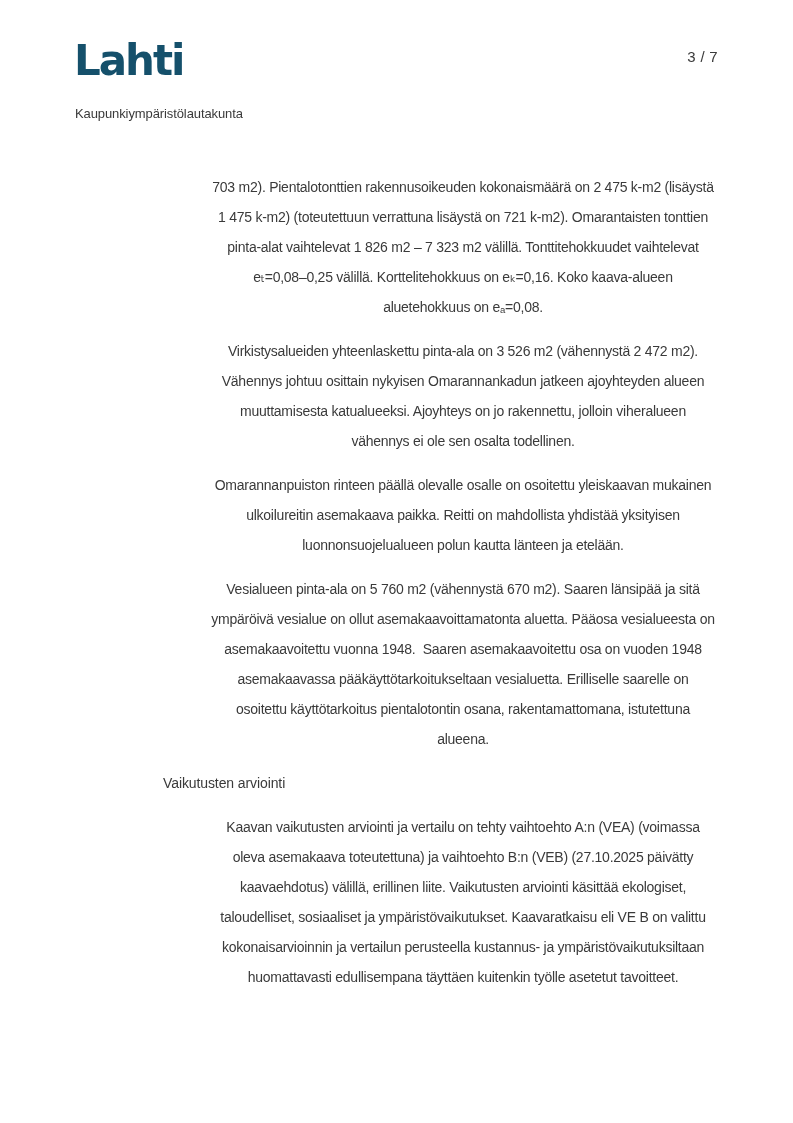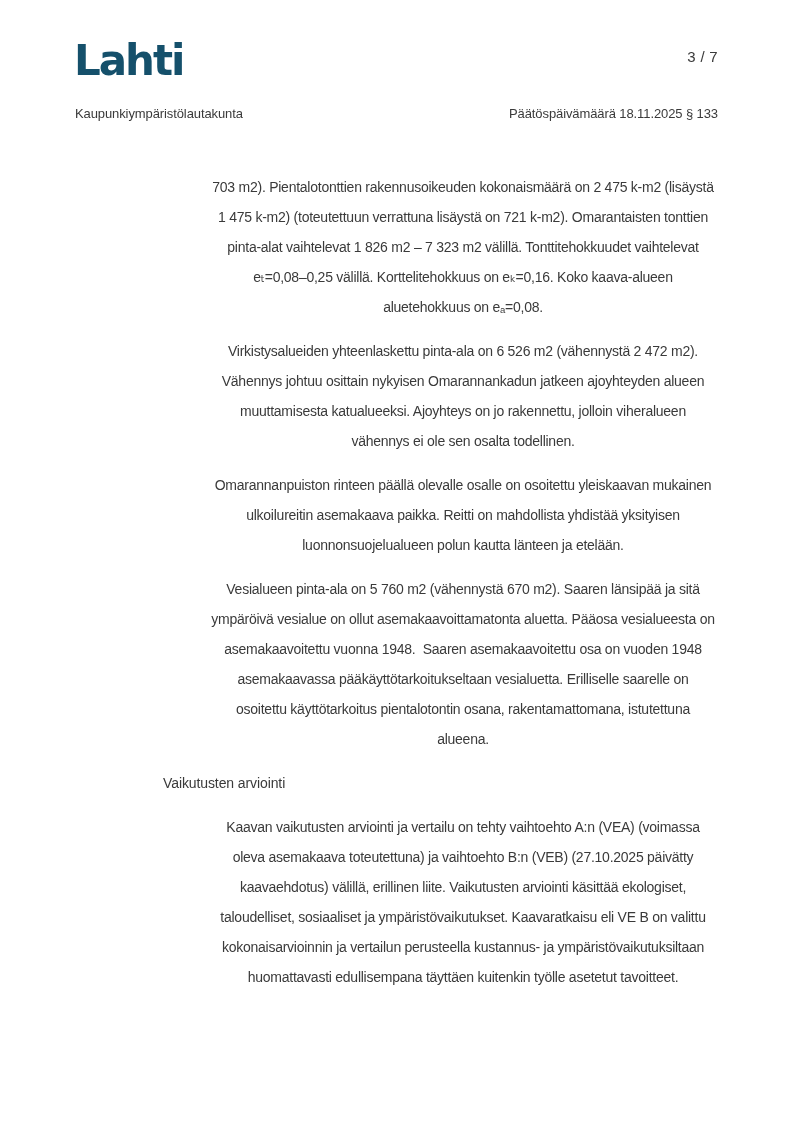--- a/index.html
+++ b/index.html
@@ -82,30 +82,29 @@
 <body>
 
 <div class="page">
 
   <div class="logo">Lahti</div>
 
   <div class="page-number">3 / 7</div>
 
   <div class="header-row">
     <span>Kaupunkiympäristölautakunta</span>
-    <span>Päätöspäivämäärä 18.11.2025 § 133</span>
   </div>
 
   <div class="body-col">
     <div class="para">703 m2). Pientalotonttien rakennusoikeuden kokonaismäärä on 2 475 k-m2 (lisäystä
 1 475 k-m2) (toteutettuun verrattuna lisäystä on 721 k-m2). Omarantaisten tonttien
 pinta-alat vaihtelevat 1 826 m2 – 7 323 m2 välillä. Tonttitehokkuudet vaihtelevat
 eₜ=0,08–0,25 välillä. Korttelitehokkuus on eₖ=0,16. Koko kaava-alueen
 aluetehokkuus on eₐ=0,08.</div>
-    <div class="para">Virkistysalueiden yhteenlaskettu pinta-ala on 6 526 m2 (vähennystä 2 472 m2).
+    <div class="para">Virkistysalueiden yhteenlaskettu pinta-ala on 3 526 m2 (vähennystä 2 472 m2).
 Vähennys johtuu osittain nykyisen Omarannankadun jatkeen ajoyhteyden alueen
 muuttamisesta katualueeksi. Ajoyhteys on jo rakennettu, jolloin viheralueen
 vähennys ei ole sen osalta todellinen.</div>
     <div class="para">Omarannanpuiston rinteen päällä olevalle osalle on osoitettu yleiskaavan mukainen
 ulkoilureitin asemakaava paikka. Reitti on mahdollista yhdistää yksityisen
 luonnonsuojelualueen polun kautta länteen ja etelään.</div>
     <div class="para">Vesialueen pinta-ala on 5 760 m2 (vähennystä 670 m2). Saaren länsipää ja sitä
 ympäröivä vesialue on ollut asemakaavoittamatonta aluetta. Pääosa vesialueesta on
 asemakaavoitettu vuonna 1948.  Saaren asemakaavoitettu osa on vuoden 1948
 asemakaavassa pääkäyttötarkoitukseltaan vesialuetta. Erilliselle saarelle on

